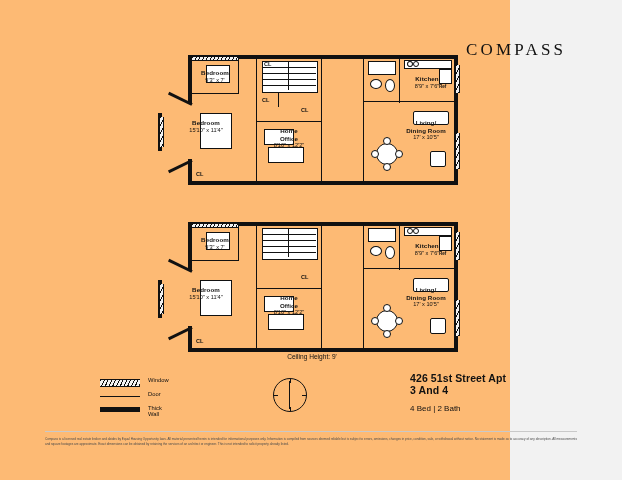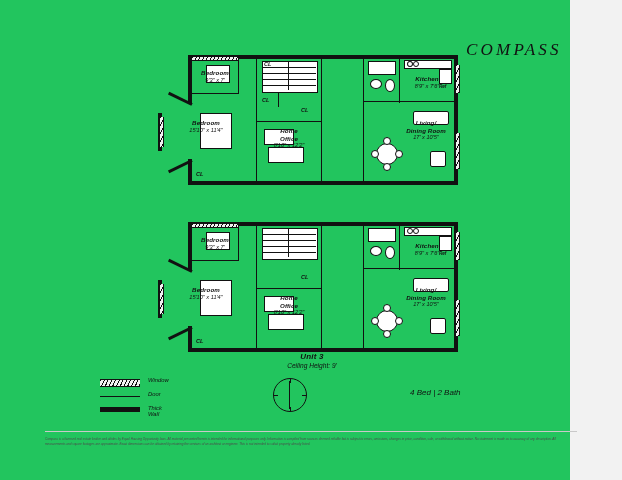--- a/index.html
+++ b/index.html
@@ -4,23 +4,22 @@
 <style>
   html,body{margin:0;padding:0;}
   body{
     width:622px;height:480px;
     background:#f2f2f2;
     font-family:"Liberation Sans", sans-serif;
     color:#111;
     overflow:hidden;
   }
   .sheet{
-    position:absolute;left:0;top:0;width:570px;height:480px;
-    background:#22c55e;
-    font-style:italic;
+    position:absolute;left:0;top:0;width:510px;height:480px;
+    background:#fdba74;
   }
   
   .brand{
     position:absolute;left:466px;top:40px;
     font-size:17px;letter-spacing:3.2px;font-weight:400;color:#111;
     font-family:"Liberation Serif", serif;
   }
   
   .plan{position:absolute;}
   .wall{position:absolute;background:#111;}
@@ -62,21 +61,21 @@
   .legend .txt{position:absolute;left:48px;top:1px;font-size:5.8px;}
   
   .compass{position:absolute;left:273px;top:378px;width:34px;height:34px;}
   .compass .ring{position:absolute;inset:0;border:.9px solid #111;border-radius:50%;}
   .compass .needle{position:absolute;left:16.2px;top:3px;width:1px;height:28px;background:#111;}
   .compass .tick{position:absolute;background:#111;}
   
   .addr{position:absolute;left:410px;top:372px;}
   .addr .l1{font-size:10.5px;font-weight:700;letter-spacing:.1px;}
   .addr .l2{font-size:12px;font-weight:400;margin-top:5px;}
-  .addr .l3{font-size:8px;font-weight:400;margin-top:16px;}
+  .addr .l3{font-size:8px;font-weight:400;margin-top:8px;}
   
   .divider{position:absolute;left:45px;top:431px;width:532px;height:1px;background:#c9c9c9;}
   .disc{position:absolute;left:45px;top:437px;width:532px;font-size:3.1px;line-height:1.5;color:#4a4a4a;}
 </style>
 </head>
 <body>
 
 <div class="sheet">
 
   <div class="brand">COMPASS</div>
@@ -251,21 +250,20 @@
 Dining Room</div>
       <div class="dm">17' x 10'5"</div>
     </div>
     <div class="room" style="left:244px;top:20px;width:50px;">
       <div class="nm">Kitchen</div>
       <div class="dm">8'9" x 7'6"</div>
     </div>
   </div>
 
   <div class="unit-cap" style="left:222px;top:352px;">
-    <div class="u">Unit 3</div>
     <div class="c">Ceiling Height: 9'</div>
   </div>
 
   <div class="legend">
     <div class="row">
       <div class="swatch sw-window"></div>
       <div class="txt">Window</div>
     </div>
     <div class="row">
       <div class="swatch sw-door"></div>
@@ -280,19 +278,20 @@
   <div class="compass">
     <div class="ring"></div>
     <div class="needle"></div>
     <div class="tick" style="left:16.5px;top:1px;width:1px;height:4px;"></div>
     <div class="tick" style="left:16.5px;top:29px;width:1px;height:4px;"></div>
     <div class="tick" style="left:1px;top:16.5px;width:4px;height:1px;"></div>
     <div class="tick" style="left:29px;top:16.5px;width:4px;height:1px;"></div>
   </div>
 
   <div class="addr">
+    <div class="l1">426 51st Street Apt 3 And 4</div>
     <div class="l3">4 Bed | 2 Bath</div>
   </div>
 
   <div class="divider"></div>
   <div class="disc">Compass is a licensed real estate broker and abides by Equal Housing Opportunity laws. All material presented herein is intended for informational purposes only. Information is compiled from sources deemed reliable but is subject to errors, omissions, changes in price, condition, sale, or withdrawal without notice. No statement is made as to accuracy of any description. All measurements and square footages are approximate. Exact dimensions can be obtained by retaining the services of an architect or engineer. This is not intended to solicit property already listed.</div>
 
 </div>
 
 </body></html>

